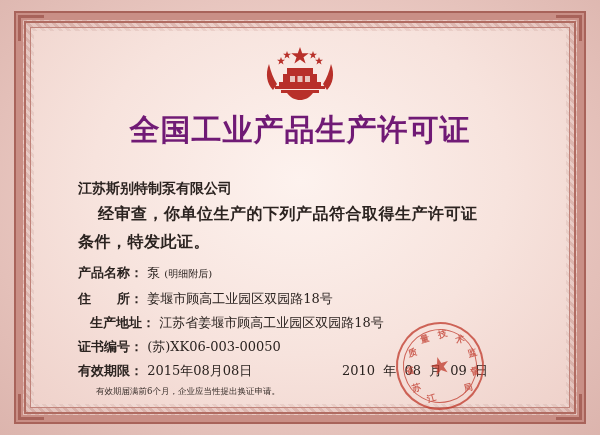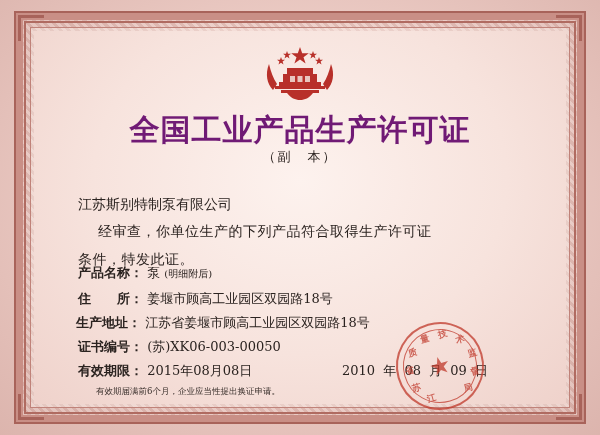--- a/index.html
+++ b/index.html
@@ -124,51 +124,50 @@
     width: 100%;
     text-align: center;
     font-family: "DejaVu Serif", serif;
     font-size: 13px;
     color: #2b2320;
     letter-spacing: 2px;
   }
 
   .company {
     position: absolute;
-    top: 160px;
+    top: 144px;
     left: 38px;
     font-family: "DejaVu Serif", serif;
-    font-weight: normal;
+    font-weight: bold;
     font-size: 14px;
   }
 
   .body-line {
     position: absolute;
     font-family: "DejaVu Serif", serif;
-    font-weight: normal;
-    font-size: 14px;
+    font-weight: bold;
+    font-size: 16px;
     letter-spacing: 0.5px;
-    margin-top: 19px;
   }
   .body-line.l1 { top: 168px; left: 58px; }
   .body-line.l2 { top: 196px; left: 38px; }
 
   .field {
     position: absolute;
     font-family: "DejaVu Serif", serif;
     font-size: 13px;
     white-space: nowrap;
   }
   .field .lbl { font-weight: bold; }
   .field .val { }
   .field .small { font-size: 10px; text-align: right; }
 
   .f-product  { top: 228px; left: 38px; }
   .f-address  { top: 254px; left: 38px; }
-  .f-site     { top: 278px; left: 36px; }
+  .f-site     { top: 278px; left: 50px; }
   .f-certno   { top: 302px; left: 38px; }
   .f-valid    { top: 326px; left: 38px; }
 
   .date-right {
     position: absolute;
     top: 326px;
     left: 300px;
     font-family: "DejaVu Serif", serif;
     font-size: 13px;
     white-space: nowrap;
@@ -267,21 +266,20 @@
 
           <path d="M16 46 C10 40 8 30 12 20 C14 28 16 34 20 40 Z"></path>
           <path d="M70 46 C76 40 78 30 74 20 C72 28 70 34 66 40 Z"></path>
           <rect x="24" y="46" width="38" height="3"></rect>
           <path d="M30 49 C34 54 38 56 43 56 C48 56 52 54 56 49 Z"></path>
         </g>
       </svg>
     </div>
 
     <div class="title">全国工业产品生产许可证</div>
-    <div class="subtitle">（副　本）</div>
 
     <div class="company">江苏斯别特制泵有限公司</div>
 
     <div class="body-line l1">经审查，你单位生产的下列产品符合取得生产许可证</div>
     <div class="body-line l2">条件，特发此证。</div>
 
     <div class="field f-product">
       <span class="lbl">产品名称：</span>
       <span class="val">泵</span>
       <span class="small">(明细附后)</span>

